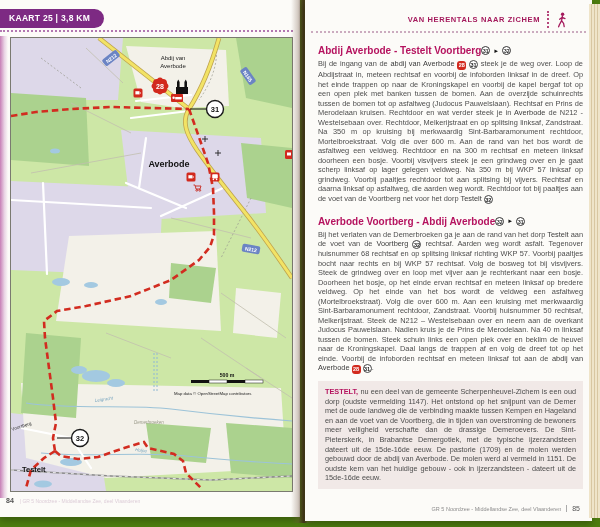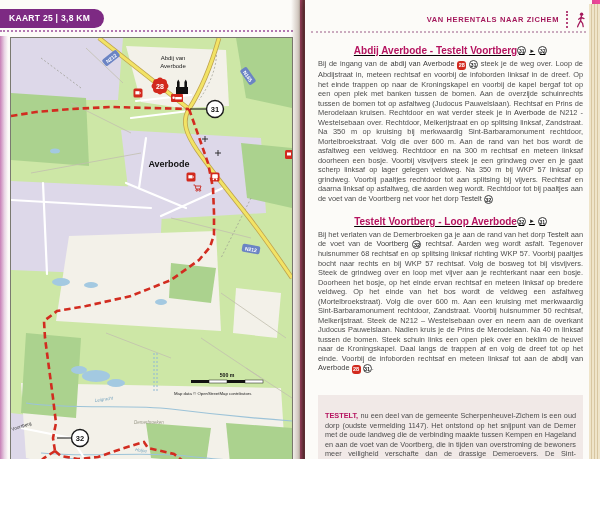--- a/index.html
+++ b/index.html
@@ -1,17 +1,17 @@
 <!DOCTYPE html>
 <html><head>
 <meta charset="utf-8">
 <style>
   html,body{margin:0;padding:0;}
   body{font-family:"Liberation Sans",sans-serif;}
-  .scene{position:relative;width:600px;height:459px;background:#ec4899;overflow:hidden;}
+  .scene{position:relative;width:600px;height:527px;background:#4d7c0f;overflow:hidden;}
 
   
   .left-page{position:absolute;left:0;top:0;width:300px;height:517px;background:#fcfbf8;box-shadow:0 3px 7px rgba(0,0,0,.28);}
   .right-page{position:absolute;left:305px;top:0;width:287px;height:521px;background:#fcfbf8;box-shadow:0 3px 7px rgba(0,0,0,.28);}
   .spine{position:absolute;left:291px;top:0;width:26px;height:523px;
     background:linear-gradient(90deg,rgba(110,80,60,0) 0%,rgba(110,80,60,.30) 28%,rgba(66,42,28,.85) 50%,rgba(120,90,65,.35) 64%,rgba(255,255,255,0) 100%);}
   .page-stack{position:absolute;left:589px;top:4px;width:11px;height:514px;
     background:repeating-linear-gradient(90deg,#efe4c9 0 2px,#d8c6a1 2px 3px);}
 
   
@@ -19,41 +19,41 @@
     color:#fff;font-size:8.5px;font-weight:bold;line-height:19px;padding-left:9px;box-sizing:border-box;letter-spacing:.3px;}
   .dotted-left{position:absolute;left:0;top:30px;width:293px;border-top:2px dotted #9b4d9b;opacity:.75;}
   .edge-strip{position:absolute;left:0;top:36px;width:8px;height:462px;
     background:linear-gradient(90deg,#c77fb6 0%,#e9d3e4 55%,rgba(255,255,255,0) 100%);}
   .map-frame{position:absolute;left:10px;top:37px;width:281px;height:453px;border:1px solid #7a7a70;box-sizing:content-box;background:#cde7a6;}
   .footer-left{position:absolute;left:6px;bottom:13px;font-size:7px;color:#555;}
   .footer-left .pg{font-weight:bold;}
   .footer-left .faint{font-size:5px;color:#ddcdd8;margin-left:4px;}
 
   
-  .rp-header{position:absolute;top:11px;right:5px;display:flex;align-items:center;gap:7px;}
+  .rp-header{position:absolute;top:11px;right:24px;display:flex;align-items:center;gap:7px;}
   .rp-title{font-size:7.5px;font-weight:bold;color:#a4195c;letter-spacing:.6px;}
   .rp-divider{width:0;height:17px;border-left:2px dotted #a4195c;opacity:.8;}
   .dotted-right{position:absolute;left:6px;top:31px;right:6px;border-top:2px dotted #b78aa8;opacity:.7;}
 
   
   .content{position:absolute;left:13px;right:9px;top:39px;}
-  .section-head{display:flex;align-items:center;justify-content:center;margin-top:6px;margin-bottom:3px;text-decoration:underline;}
+  .section-head{display:flex;align-items:center;justify-content:flex-start;margin-top:6px;margin-bottom:3px;}
   .section-title{font-size:10px;font-weight:bold;color:#b5135f;}
   .head-markers{display:flex;align-items:center;gap:3px;}
   .circ-sm{display:inline-block;width:9px;height:9px;border:1px solid #333;border-radius:50%;background:#fff;
     font-size:5px;font-weight:bold;color:#222;text-align:center;line-height:9px;box-sizing:border-box;}
   .head-arrow{font-size:6px;color:#111;line-height:1;}
   .para{font-size:7.4px;line-height:9.5px;color:#4d4d4d;text-align:justify;}
   .seg-b{font-weight:normal;color:#3c3c3c;}
   .seg-i{}
   .wkp{display:inline-block;background:#d2291d;color:#fff;font-weight:bold;font-size:5.5px;width:9px;height:9px;
     line-height:9px;text-align:center;border-radius:3px;vertical-align:-1px;}
   .circ{display:inline-block;border:1px solid #444;background:#fff;color:#222;font-weight:bold;font-size:5.5px;width:9px;height:9px;
     line-height:8px;text-align:center;border-radius:50%;vertical-align:-1px;box-sizing:border-box;}
-  .info-box{margin-top:21px;background:#f1e9e7;padding:16px 7px;font-size:7.3px;line-height:9.6px;color:#4d4d4d;text-align:justify;}
+  .info-box{margin-top:7px;background:#f1e9e7;padding:6px 7px;font-size:7.3px;line-height:9.6px;color:#4d4d4d;text-align:justify;}
   .info-box .lead{font-weight:bold;color:#b5135f;}
   .footer-right{position:absolute;right:12px;bottom:9px;font-size:5.5px;color:#8d8d8d;display:flex;align-items:center;gap:5px;}
   .footer-right .pg{font-size:7px;color:#555;border-left:1px solid #aaa;padding-left:5px;}
 
   
   svg text{font-family:"Liberation Sans",sans-serif;}
 </style>
 </head>
 <body>
 
@@ -286,21 +286,21 @@
         <span class="section-title">Abdij Averbode - Testelt Voortberg</span>
         <span class="head-markers">
           <span class="circ-sm">31</span>
           <span class="head-arrow">►</span>
           <span class="circ-sm">32</span>
         </span>
       </div>
       <div class="para"><span>Bij de ingang van de </span><span class="seg-b">abdij van Averbode </span><span class="wkp">28</span><span> </span><span class="circ">31</span><span> steek je de weg over. Loop de </span><span class="seg-i">Abdijstraat</span><span> in, meteen rechtsaf en voorbij de infoborden linksaf in de dreef. Op het einde trappen op naar de Kroningskapel en voorbij de kapel bergaf tot op een open plek met banken tussen de bomen. Aan de overzijde schuinrechts tussen de bomen tot op asfaltweg (</span><span class="seg-i">Judocus Pauwelslaan</span><span>). Rechtsaf en </span><span class="seg-i">Prins de Merodelaan</span><span> kruisen. Rechtdoor en wat verder steek je in </span><span class="seg-b">Averbode</span><span> de N212 - </span><span class="seg-i">Westelsebaan</span><span> over. Rechtdoor, </span><span class="seg-i">Melkerijstraat</span><span> en op splitsing linksaf, </span><span class="seg-i">Zandstraat</span><span>. Na 350 m op kruising bij merkwaardig Sint-Barbaramonument rechtdoor, </span><span class="seg-i">Mortelbroekstraat</span><span>. Volg die over 600 m. Aan de rand van het bos wordt de asfaltweg een veldweg. Rechtdoor en na 300 m rechtsaf en meteen linksaf doorheen een bosje. Voorbij visvijvers steek je een grindweg over en je gaat scherp linksaf op lager gelegen veldweg. Na 350 m bij WKP 57 linksaf op grindweg. Voorbij paaltjes rechtdoor tot aan splitsing bij vijvers. Rechtsaf en daarna linksaf op asfaltweg, die aarden weg wordt. Rechtdoor tot bij paaltjes aan de voet van de Voortberg net voor het dorp </span><span class="seg-b">Testelt </span><span class="circ">32</span></div>
 
       <div class="section-head" style="margin-top:12px;">
-        <span class="section-title">Testelt Voortberg - Loop Averbode</span>
+        <span class="section-title">Averbode Voortberg - Abdij Averbode</span>
         <span class="head-markers">
           <span class="circ-sm">32</span>
           <span class="head-arrow">►</span>
           <span class="circ-sm">31</span>
         </span>
       </div>
       <div class="para"><span>Bij het verlaten van de Demerbroeken ga je aan de rand van het dorp </span><span class="seg-b">Testelt</span><span> aan de voet van de </span><span class="seg-b">Voortberg </span><span class="circ">32</span><span> rechtsaf. Aarden weg wordt asfalt. Tegenover huisnummer 68 rechtsaf en op splitsing linksaf richting WKP 57. Voorbij paaltjes bocht naar rechts en bij WKP 57 rechtsaf. Volg de bosweg tot bij visvijvers. Steek de grindweg over en loop met vijver aan je rechterkant naar een bosje. Doorheen het bosje, op het einde ervan rechtsaf en meteen linksaf op bredere veldweg. Op het einde van het bos wordt de veldweg een asfaltweg (</span><span class="seg-i">Mortelbroekstraat</span><span>). Volg die over 600 m. Aan een kruising met merkwaardig Sint-Barbaramonument rechtdoor, </span><span class="seg-i">Zandstraat</span><span>. Voorbij huisnummer 50 rechtsaf, </span><span class="seg-i">Melkerijstraat</span><span>. Steek de N212 – </span><span class="seg-i">Westelsebaan</span><span> over en neem aan de overkant </span><span class="seg-i">Judocus Pauwelslaan</span><span>. Nadien kruis je de </span><span class="seg-i">Prins de Merodelaan</span><span>. Na 40 m linksaf tussen de bomen. Steek schuin links een open plek over en beklim de heuvel naar de Kroningskapel. Daal langs de trappen af en volg de dreef tot op het einde. Voorbij de infoborden rechtsaf en meteen linksaf tot aan de </span><span class="seg-b">abdij van Averbode </span><span class="wkp">28</span><span> </span><span class="circ">31</span><span>.</span></div>
 
       <div class="info-box"><span class="lead">TESTELT,</span><span> nu een deel van de gemeente Scherpenheuvel-Zichem is een oud dorp (oudste vermelding 1147). Het ontstond op het snijpunt van de Demer met de oude landweg die de verbinding maakte tussen Kempen en Hageland en aan de voet van de Voortberg, die in tijden van overstroming de bewoners meer veiligheid verschafte dan de drassige Demeroevers. De Sint-Pieterskerk, in Brabantse Demergotiek, met de typische ijzerzandsteen dateert uit de 15de-16de eeuw. De pastorie (1709) en de molen werden gebouwd door de abdij van Averbode. De molen werd al vermeld in 1151. De oudste kern van het huidige gebouw - ook in ijzerzandsteen - dateert uit de 15de-16de eeuw.</span></div>
     </div>

